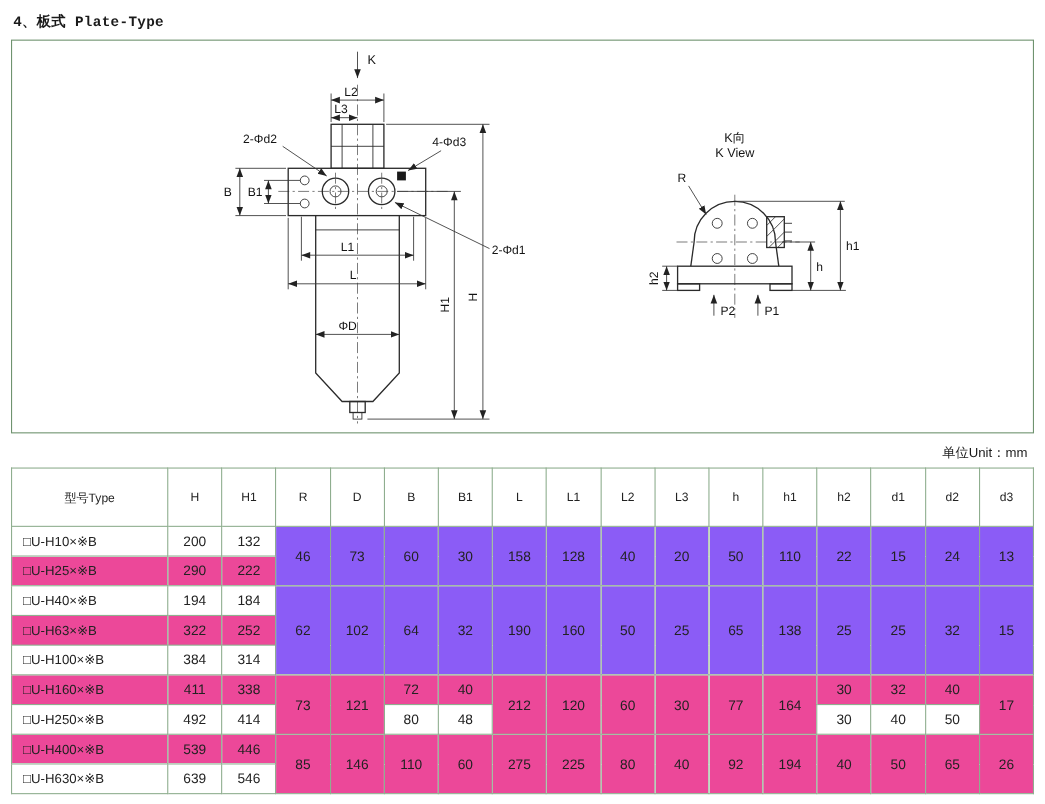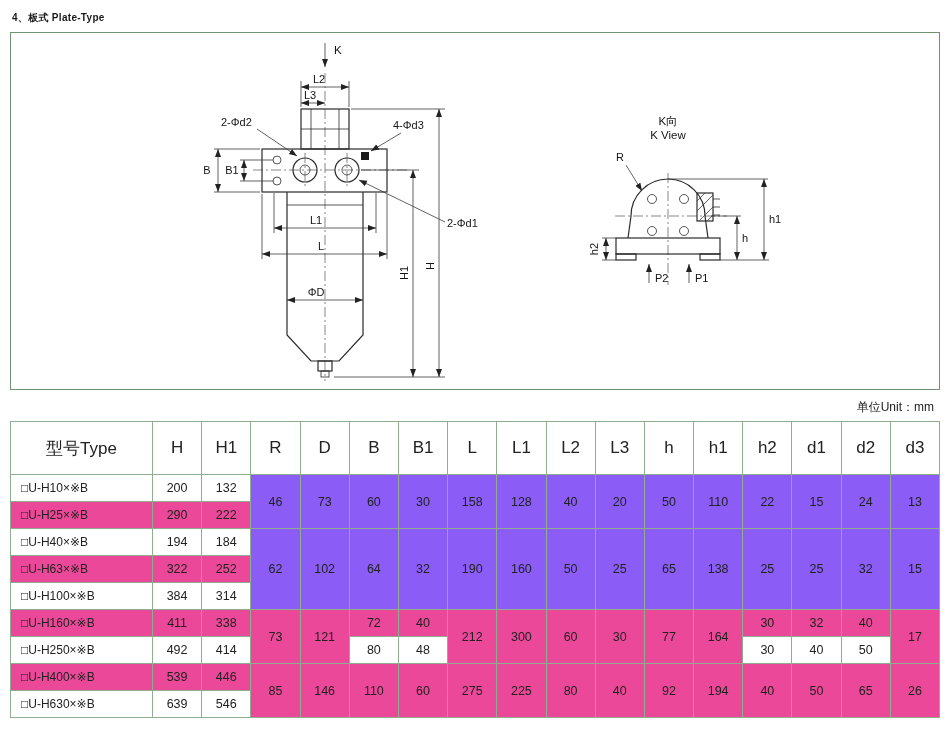--- a/index.html
+++ b/index.html
@@ -2,30 +2,30 @@
 <html><head>
 <meta charset="utf-8">
 <style>
   html,body{margin:0;padding:0;background:#ffffff;}
   body{
     width:950px;height:731px;box-sizing:border-box;
     padding:8px 10px;
     font-family:"Liberation Sans","DejaVu Sans",sans-serif;
     color:#1a1a1a;
   }
-  .heading{font-size:10px;font-weight:bold;padding:3px 0 7px 2px;letter-spacing:.3px;}
+  .heading{font-size:13px;font-weight:bold;padding:3px 0 7px 2px;letter-spacing:.3px;font-family:Liberation Mono, monospace;}
   .drawing-box{border:1px solid #6f936f;height:358px;box-sizing:border-box;background:#fff;}
   .drawing-box svg{display:block;width:100%;height:100%;}
   .unit-note{text-align:right;font-size:12px;padding:9px 6px 5px 0;}
   table.dims{width:100%;border-collapse:collapse;table-layout:fixed;}
   .dims th,.dims td{
     border:1px solid #8fae8f;font-size:12.5px;text-align:center;
     padding:2px;overflow:hidden;white-space:nowrap;color:#222;background:#fff;
   }
-  .dims th{height:48px;font-weight:normal;font-size:17px;}
+  .dims th{height:48px;font-weight:normal;font-size:11px;}
   .dims td{height:22px;}
   .dims td.t{text-align:left;padding-left:10px;font-size:12px;margin-left:12px;}
   .dims tr.alt td{background:#ec4899;}
   .dims td.m{background:#8b5cf6;}
   col.ctype{width:142px;}
   
   .ol{fill:none;stroke:#2b2b2b;stroke-width:1.2;}
   .th{fill:none;stroke:#2b2b2b;stroke-width:0.8;}
   .dl{fill:none;stroke:#3a3a3a;stroke-width:0.8;}
   .cl{fill:none;stroke:#555;stroke-width:0.7;stroke-dasharray:10 3 2 3;}
@@ -326,21 +326,21 @@
     </tr>
     <tr class="alt">
       <td class="t">□U-H160×※B</td>
       <td>411</td>
       <td>338</td>
       <td rowspan="2" class="m">73</td>
       <td rowspan="2" class="m">121</td>
       <td>72</td>
       <td>40</td>
       <td rowspan="2" class="m">212</td>
-      <td rowspan="2" class="m">300</td>
+      <td rowspan="2" class="m">120</td>
       <td rowspan="2" class="m">60</td>
       <td rowspan="2" class="m">30</td>
       <td rowspan="2" class="m">77</td>
       <td rowspan="2" class="m">164</td>
       <td>30</td>
       <td>32</td>
       <td>40</td>
       <td rowspan="2" class="m">17</td>
     </tr>
     <tr>

